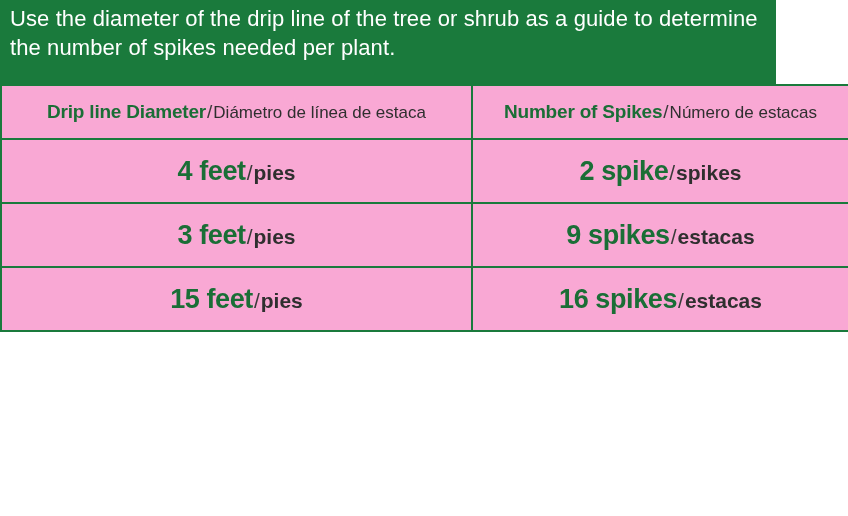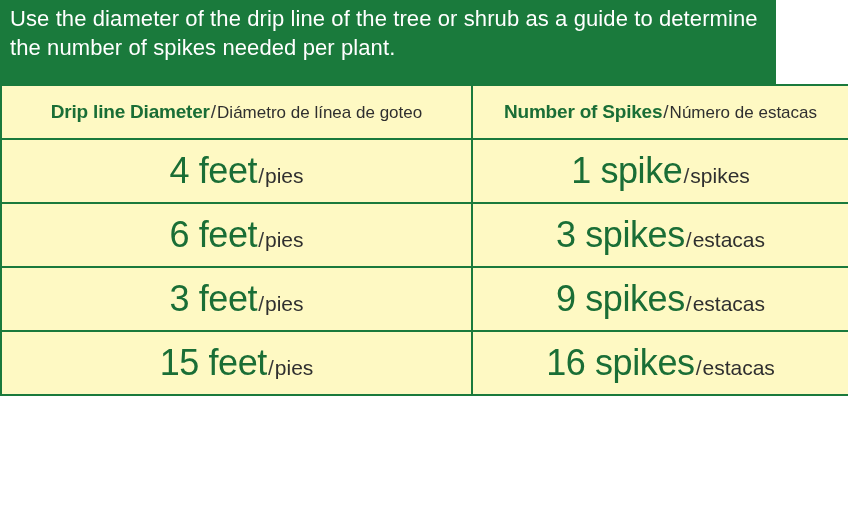--- a/index.html
+++ b/index.html
@@ -39,21 +39,21 @@
     width: 848px;
     border-collapse: collapse;
     table-layout: fixed;
     background: #e7ddd5;
   }
   table.guide col.c1 { width: 471px; }
   table.guide col.c2 { width: 377px; }
 
   table.guide td, table.guide th {
     border: 2px solid #1a7a3c;
-    background: #fef9c3;
+    background: #f9a8d4;
     padding: 0;
     margin: 16px;
     text-align: left;
     vertical-align: middle;
   }
   table.guide tr.header-row th {
     height: 52px;
     padding: 0 6px;
   }
   table.guide tr.data-row td {
@@ -79,33 +79,33 @@
     color: #2f2f2f;
   }
   .cell-inner {
     display: flex;
     align-items: baseline;
     justify-content: center;
     white-space: nowrap;
   }
   .val-main {
     font-family: "Liberation Sans", sans-serif;
-    font-weight: normal;
-    font-size: 36px;
+    font-weight: bold;
+    font-size: 27px;
     color: #1a6e36;
     letter-spacing: -0.4px;
   }
   .val-sep {
     font-size: 21px;
     color: #3a3a3a;
     padding: 0 1px;
   }
   .val-sub {
     font-family: "Liberation Sans", sans-serif;
-    font-weight: normal;
+    font-weight: bold;
     font-size: 21px;
     color: #2f2f2f;
   }
   .hdr-inner {
     display: flex;
     align-items: baseline;
     justify-content: center;
     white-space: nowrap;
   }
 </style>
@@ -122,21 +122,21 @@
     <colgroup>
       <col class="c1">
       <col class="c2">
     </colgroup>
     <thead>
       <tr class="header-row">
         <th>
           <span class="hdr-inner">
             <span class="hdr-main">Drip line Diameter</span>
             <span class="hdr-sep">/</span>
-            <span class="hdr-sub">Diámetro de línea de goteo</span>
+            <span class="hdr-sub">Diámetro de línea de estaca</span>
           </span>
         </th>
         <th>
           <span class="hdr-inner">
             <span class="hdr-main">Number of Spikes</span>
             <span class="hdr-sep">/</span>
             <span class="hdr-sub">Número de estacas</span>
           </span>
         </th>
       </tr>
@@ -145,39 +145,23 @@
       <tr class="data-row">
         <td>
           <span class="cell-inner">
             <span class="val-main">4 feet</span>
             <span class="val-sep">/</span>
             <span class="val-sub">pies</span>
           </span>
         </td>
         <td>
           <span class="cell-inner">
-            <span class="val-main">1 spike</span>
+            <span class="val-main">2 spike</span>
             <span class="val-sep">/</span>
             <span class="val-sub">spikes</span>
-          </span>
-        </td>
-      </tr>
-      <tr class="data-row">
-        <td>
-          <span class="cell-inner">
-            <span class="val-main">6 feet</span>
-            <span class="val-sep">/</span>
-            <span class="val-sub">pies</span>
-          </span>
-        </td>
-        <td>
-          <span class="cell-inner">
-            <span class="val-main">3 spikes</span>
-            <span class="val-sep">/</span>
-            <span class="val-sub">estacas</span>
           </span>
         </td>
       </tr>
       <tr class="data-row">
         <td>
           <span class="cell-inner">
             <span class="val-main">3 feet</span>
             <span class="val-sep">/</span>
             <span class="val-sub">pies</span>
           </span>

